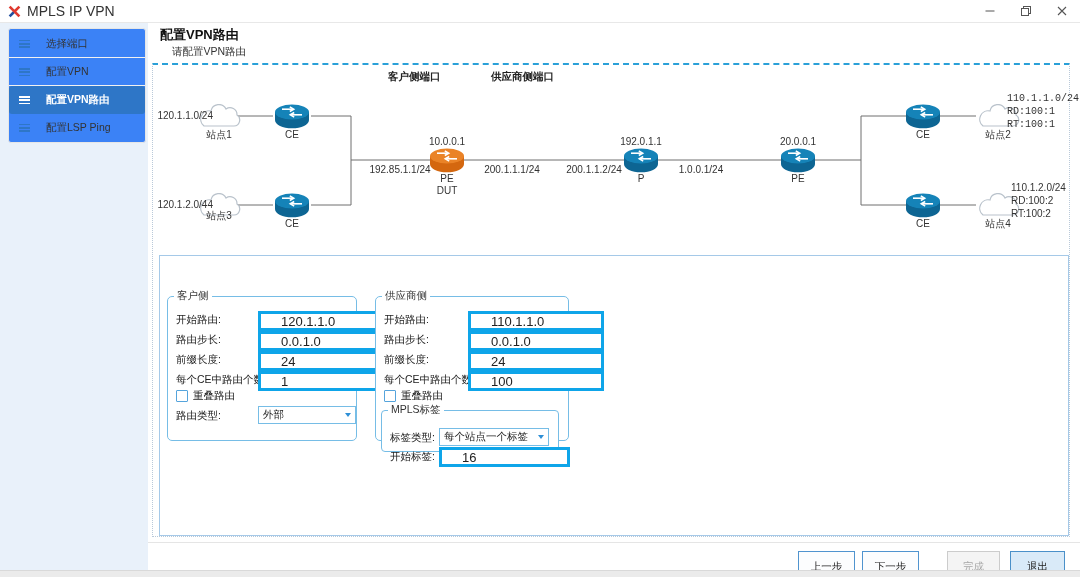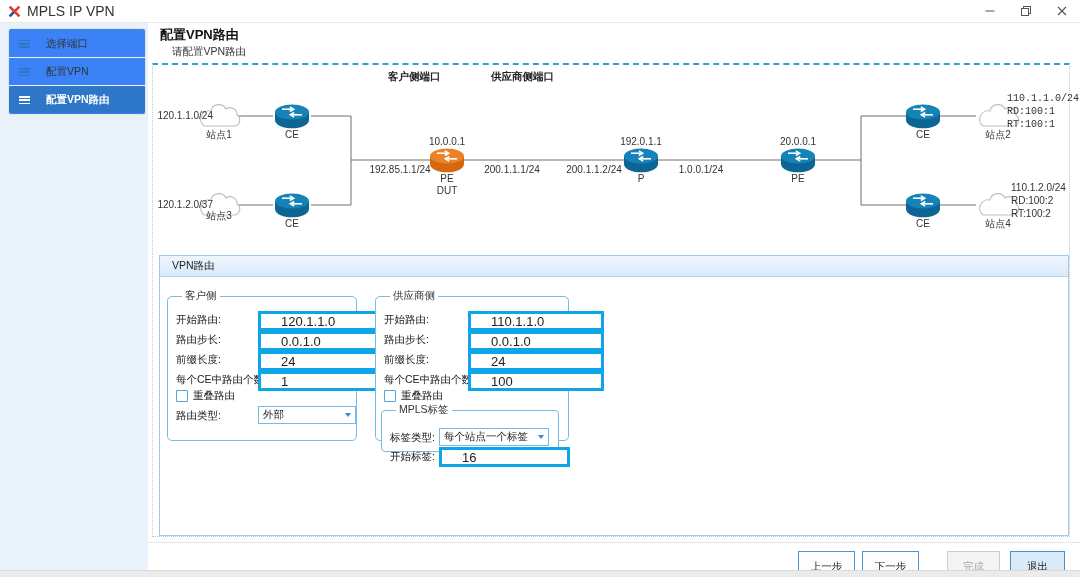--- a/index.html
+++ b/index.html
@@ -35,21 +35,21 @@
   .router{position:absolute;width:38px;height:26px;}
   .cloud{position:absolute;width:46px;height:24px;}
   .dlabel{position:absolute;font-size:10px;color:#333;white-space:nowrap;}
   .dlabel.center{text-align:center;}
   .dlabel.right{text-align:right;}
   .router-name{line-height:11.5px;}
   
   .panel{position:absolute;left:6px;top:190px;width:908px;height:279px;border:1px solid #a5c9e8;background:#fff;}
   .panel-header{height:20px;background:linear-gradient(#eef6fd,#d8eafa);border-bottom:1px solid #b9d6ef;display:flex;align-items:center;padding-left:12px;font-size:10.5px;color:#222;}
   fieldset.fs{position:absolute;margin:0;padding:0;border:1px solid #76bde6;border-radius:5px;background:#fff;}
-  fieldset.fs legend{font-size:10.5px;color:#333;margin-left:14px;padding:0 3px;}
+  fieldset.fs legend{font-size:10.5px;color:#333;margin-left:6px;padding:0 3px;}
   .fs.customer{left:7px;top:33px;width:188px;height:150px;}
   .fs.provider{left:215px;top:33px;width:192px;height:150px;}
   .fs.mpls{left:5px;top:100px;width:176px;height:47px;border-radius:4px;}
   .frow{position:absolute;left:0;right:0;height:17px;}
   .flabel{position:absolute;left:8px;font-size:10.5px;color:#222;white-space:nowrap;}
   .frow .flabel{top:2px;}
   .finput{position:absolute;top:0;height:14px;border:3px solid #0ea5e9;font-size:13px;color:#222;padding:0 20px;font-family:inherit;background:#fff;}
   .fs.customer .frow .finput{left:90px;width:92px;}
   .fs.provider .frow .finput{left:92px;width:90px;}
   .cbrow{position:absolute;left:8px;top:86px;display:flex;align-items:center;gap:5px;font-size:10.5px;color:#222;}
@@ -107,20 +107,24 @@
             <span>选择端口</span>
           </div>
           <div class="menu-item">
             <div class="burger"></div>
             <span>配置VPN</span>
           </div>
           <div class="menu-item active">
             <div class="burger"></div>
             <span>配置VPN路由</span>
           </div>
+          <div class="menu-item">
+            <div class="burger"></div>
+            <span>配置LSP Ping</span>
+          </div>
         </div>
     </div>
 
     <div class="main">
       <div class="page-title">配置VPN路由</div>
       <div class="page-subtitle">请配置VPN路由</div>
 
       <div class="content-box">
         <div class="port-label customer">客户侧端口</div>
         <div class="port-label provider">供应商侧端口</div>
@@ -238,21 +242,21 @@
             </div>
             <div class="cloud" style="left: 43px; top: 39px;"><svg width="46" height="24" viewBox="0 0 46 24">
                 <path d="M8 22H38A6 6 0 0 0 41 11A7 7 0 0 0 30 5A8 8 0 0 0 15 7A8.5 8.5 0 0 0 8 22Z" fill="#fff" stroke="#b9c2cb" stroke-width="1.2"></path>
               </svg></div>
             <div class="dlabel center" style="left: 36px; top: 63px; width: 60px;">站点1</div>
             <div class="dlabel right" style="left: -6px; top: 45px; width: 66px;">120.1.1.0/24</div>
             <div class="cloud" style="left: 43px; top: 128px;"><svg width="46" height="24" viewBox="0 0 46 24">
                 <path d="M8 22H38A6 6 0 0 0 41 11A7 7 0 0 0 30 5A8 8 0 0 0 15 7A8.5 8.5 0 0 0 8 22Z" fill="#fff" stroke="#b9c2cb" stroke-width="1.2"></path>
               </svg></div>
             <div class="dlabel center" style="left: 36px; top: 144px; width: 60px;">站点3</div>
-            <div class="dlabel right" style="left: -6px; top: 134px; width: 66px;">120.1.2.0/37</div>
+            <div class="dlabel right" style="left: -6px; top: 134px; width: 66px;">120.1.2.0/44</div>
             <div class="cloud" style="left: 822px; top: 39px;"><svg width="46" height="24" viewBox="0 0 46 24">
                 <path d="M8 22H38A6 6 0 0 0 41 11A7 7 0 0 0 30 5A8 8 0 0 0 15 7A8.5 8.5 0 0 0 8 22Z" fill="#fff" stroke="#b9c2cb" stroke-width="1.2"></path>
               </svg></div>
             <div class="dlabel center" style="left: 815px; top: 63px; width: 60px;">站点2</div>
             <div class="dlabel" style="left: 854px; top: 27px; line-height: 13px; font-family: Liberation Mono, monospace;">
               <div>110.1.1.0/24</div>
               <div>RD:100:1</div>
               <div>RT:100:1</div>
             </div>
             <div class="cloud" style="left: 822px; top: 128px;"><svg width="46" height="24" viewBox="0 0 46 24">
@@ -264,23 +268,20 @@
               <div>RD:100:2</div>
               <div>RT:100:2</div>
             </div>
             <div class="dlabel center" style="left: 202px; top: 99px; width: 90px;">192.85.1.1/24</div>
             <div class="dlabel center" style="left: 314px; top: 99px; width: 90px;">200.1.1.1/24</div>
             <div class="dlabel center" style="left: 396px; top: 99px; width: 90px;">200.1.1.2/24</div>
             <div class="dlabel center" style="left: 503px; top: 99px; width: 90px;">1.0.0.1/24</div>
           </div>
 
         <div class="panel">
-          <div class="panel-header">
-            <span>VPN路由</span>
-          </div>
 
           <fieldset class="fs customer">
             <legend>客户侧</legend>
             <div class="cbrow">
               <span class="checkbox"></span>
               <span>重叠路由</span>
             </div>
             <span class="flabel" style="top:106px">路由类型:</span>
             <div class="fselect" style="top:103px;left:90px;width:92px">
               <span>外部</span>

